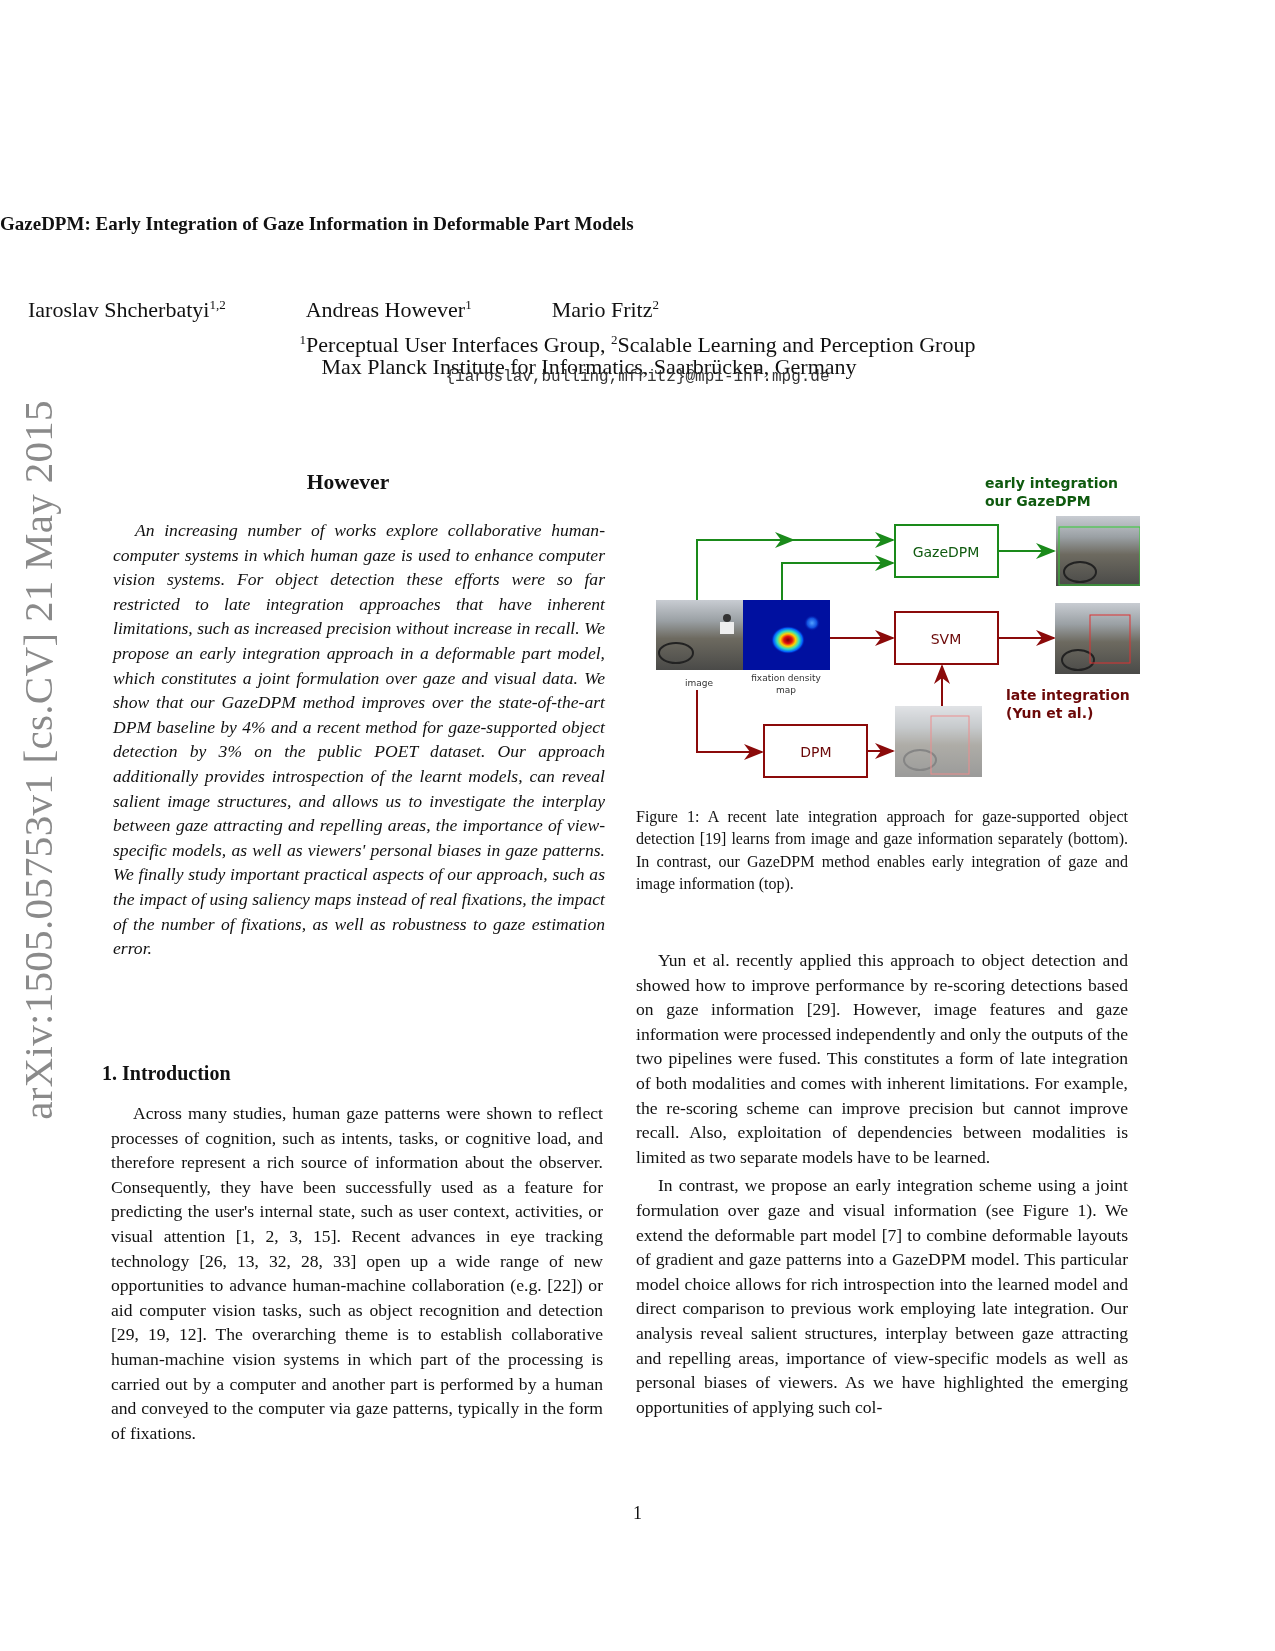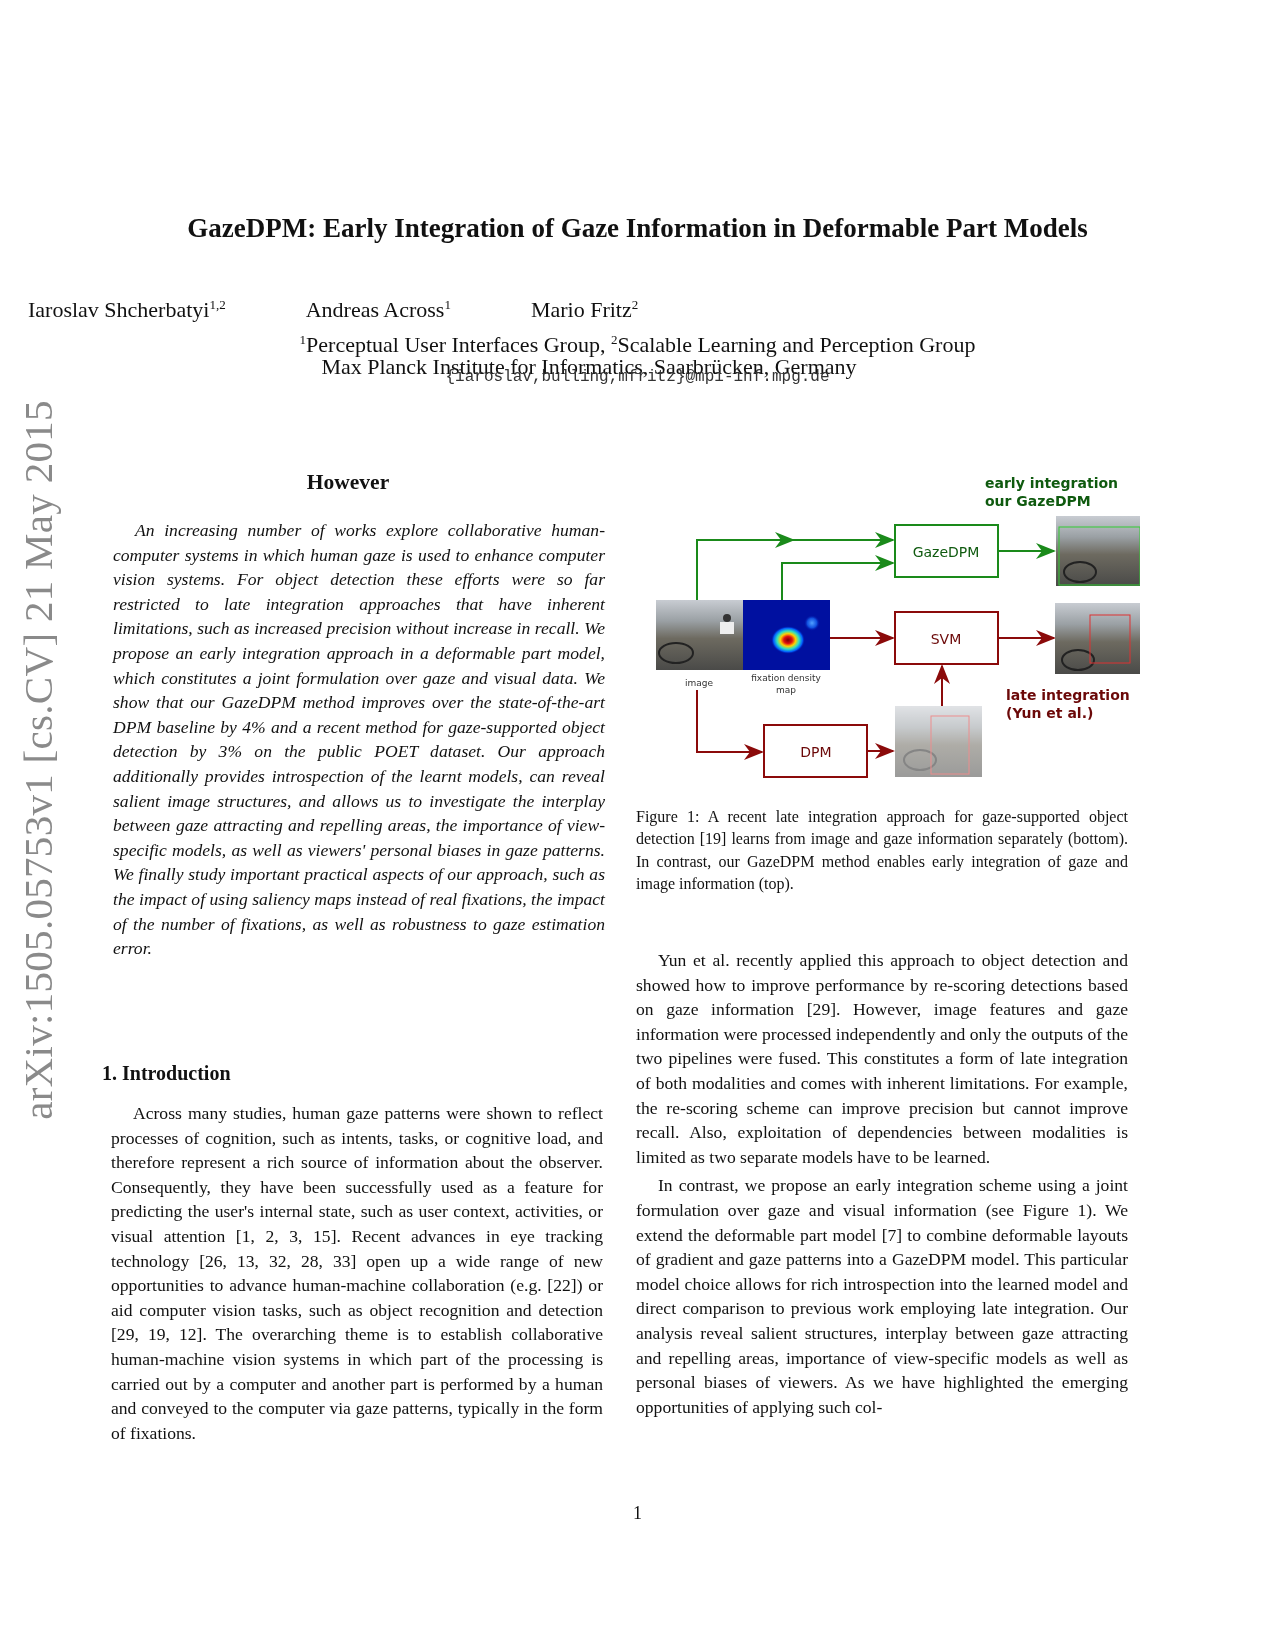--- a/index.html
+++ b/index.html
@@ -1,21 +1,21 @@
 <!DOCTYPE html>
 <html><head>
 <meta charset="utf-8">
 <style>
   html, body { margin: 0; padding: 0; background: #ffffff; }
   body { width: 1275px; height: 1651px; position: relative; overflow: hidden;
          font-family: "Liberation Serif", "DejaVu Serif", serif; color: #111; }
   .abs { position: absolute; }
   .arxiv-stamp { position: absolute; left: 38px; top: 760px; transform: translate(-50%, -50%) rotate(-90deg);
     white-space: nowrap; font-size: 41px; color: #8a8a8a; letter-spacing: 0.3px; }
-  .title { left: 0; width: 1275px; top: 213px; text-align: center; font-weight: bold; font-size: 27px; }
+  .title { left: 0; width: 1275px; top: 213px; text-align: left; font-weight: bold; font-size: 19px; }
   .authors { left: 0; width: 1275px; top: 297px; display: flex; justify-content: flex-start; gap: 80px; font-size: 22px; padding-left: 28px; }
   .authors sup { font-size: 13px; }
   .affil { left: 0; width: 1275px; top: 325px; text-align: center; font-size: 22px; margin-top: 7px; }
   .affil sup { font-size: 13px; }
   .inst { left: 0; width: 1178px; top: 354px; text-align: center; font-size: 22px; }
   .email { left: 0; width: 1275px; top: 368px; text-align: center; font-size: 16px;
     font-family: "Liberation Mono", "DejaVu Sans Mono", monospace; color: #333; }
   .col-left { left: 102px; width: 492px; }
   .col-right { left: 636px; width: 492px; }
   .abstract-head { top: 470px; text-align: center; font-weight: bold; font-size: 21.5px; }
@@ -32,21 +32,21 @@
 </style>
 </head>
 <body>
 
 <div class="arxiv-stamp">arXiv:1505.05753v1  [cs.CV]  21 May 2015</div>
 
 <div class="abs title">GazeDPM: Early Integration of Gaze Information in Deformable Part Models</div>
 
 <div class="abs authors">
   <span><span>Iaroslav Shcherbatyi</span><sup>1,2</sup></span>
-  <span><span>Andreas Across</span><sup>1</sup></span>
+  <span><span>Andreas However</span><sup>1</sup></span>
   <span><span>Mario Fritz</span><sup>2</sup></span>
 </div>
 
 <div class="abs affil">
   <sup>1</sup><span>Perceptual User Interfaces Group, </span><sup>2</sup><span>Scalable Learning and Perception Group</span>
 </div>
 <div class="abs inst">Max Planck Institute for Informatics, Saarbrücken, Germany</div>
 <div class="abs email">{iaroslav,bulling,mfritz}@mpi-inf.mpg.de</div>
 
 <div class="abs col-left abstract-head">However</div>

